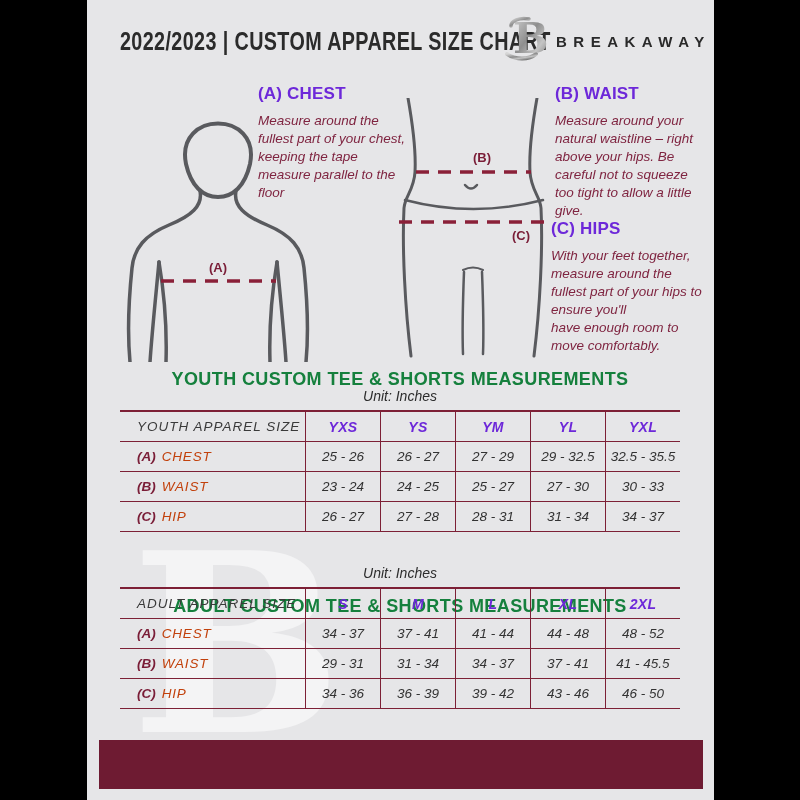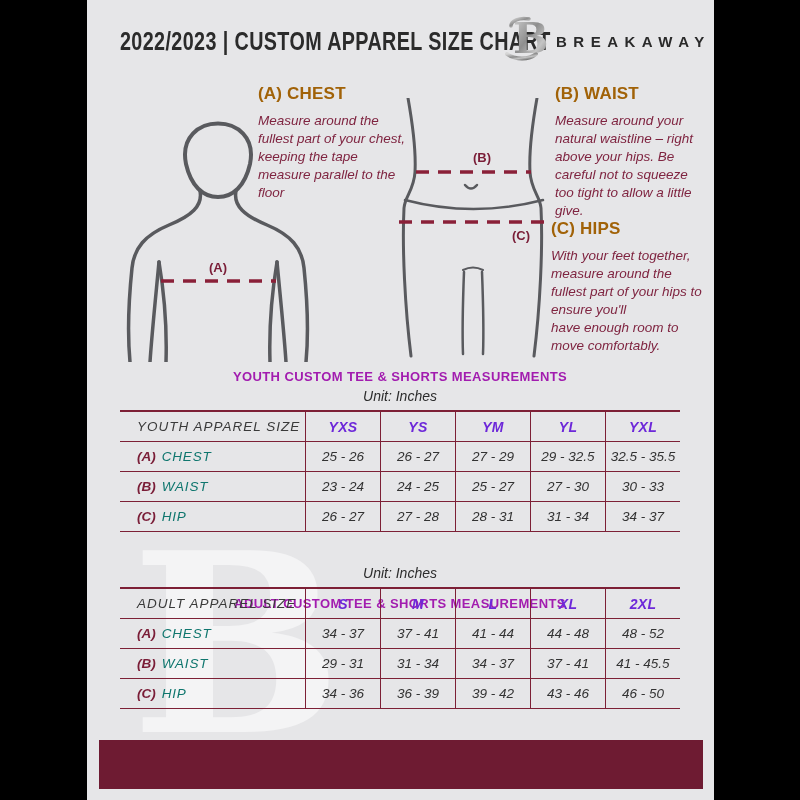--- a/index.html
+++ b/index.html
@@ -21,36 +21,36 @@
   .header-title { position:absolute; left:33px; top:26px; white-space:nowrap;
                   font-size:26px; font-weight:bold; color:#2b2b2b;
                   letter-spacing:0.5px; transform:scaleX(0.76);
                   transform-origin:left top; }
   .logo-box { position:absolute; left:412px; top:13px; width:50px; height:50px; }
   .brand { position:absolute; left:469px; top:33px; font-size:15px;
            font-weight:bold; letter-spacing:6.5px; color:#2a2a2a; }
 
   
   .m-block { position:absolute; }
-  .m-heading { font-size:17px; font-weight:bold; color:#a16207;
+  .m-heading { font-size:17px; font-weight:bold; color:#6d28d9;
                letter-spacing:0.2px; margin-bottom:8px; }
   .m-body { font-size:13.5px; font-style:italic; color:#7f2440;
             line-height:1.33; white-space:pre-line; }
   #chest-block { left:171px; top:84px; width:155px; }
   #waist-block { left:468px; top:84px; width:152px; }
   #hips-block  { left:464px; top:219px; width:155px; }
 
   .figure { position:absolute; }
   #figure-upper { left:36px; top:82px; }
   #figure-lower { left:306px; top:98px; }
   .fig-label { font:bold 13px "Liberation Sans", sans-serif; fill:#7a1d37; }
 
   
   .section-title { position:absolute; left:33px; width:560px; text-align:center;
-                   font-size:13px; font-weight:bold; color:#a21caf;
+                   font-size:18px; font-weight:bold; color:#15803d;
                    letter-spacing:0.4px; }
   .section-unit  { position:absolute; left:33px; width:560px; text-align:center;
                    font-size:14px; font-style:italic; color:#2d2d2d; }
   #youth-title { top:369px; } #youth-unit { top:388px; }
   #adult-title { top:552px;margin-top:44px; } #adult-unit { top:565px; }
 
   
   .size-table { position:absolute; left:33px; width:560px; }
   #youth-table { top:410px; } #adult-table { top:587px; }
   .t-row { display:grid; grid-template-columns:185px repeat(5,75px); }
@@ -58,21 +58,21 @@
                 height:32px; }
   .t-row.data { border-bottom:1.5px solid #7d2036; height:30px; }
   .cell { display:flex; align-items:center; justify-content:center;
           font-size:13.5px; color:#333;font-style:italic; }
   .cell + .cell { border-left:1.5px solid #7d2036; }
   .label-cell { justify-content:flex-start; padding-left:17px; }
   .apparel-head { font-size:13.5px; letter-spacing:1px; color:#3a3a3a; }
   .size-head { font-weight:bold; font-size:14px; color:#6d28d9;
                letter-spacing:0.3px; }
   .prefix { font-weight:bold; color:#7a1d37; margin-right:6px; }
-  .row-label { color:#0f766e; letter-spacing:0.8px; }
+  .row-label { color:#c2410c; letter-spacing:0.8px; }
 
   
   .footer-bar { position:absolute; left:12px; top:740px; width:604px;
                 height:49px; background:#6e1b32; z-index:2; }
 </style>
 </head>
 <body>
 
 <div class="canvas">
   <div class="page">

